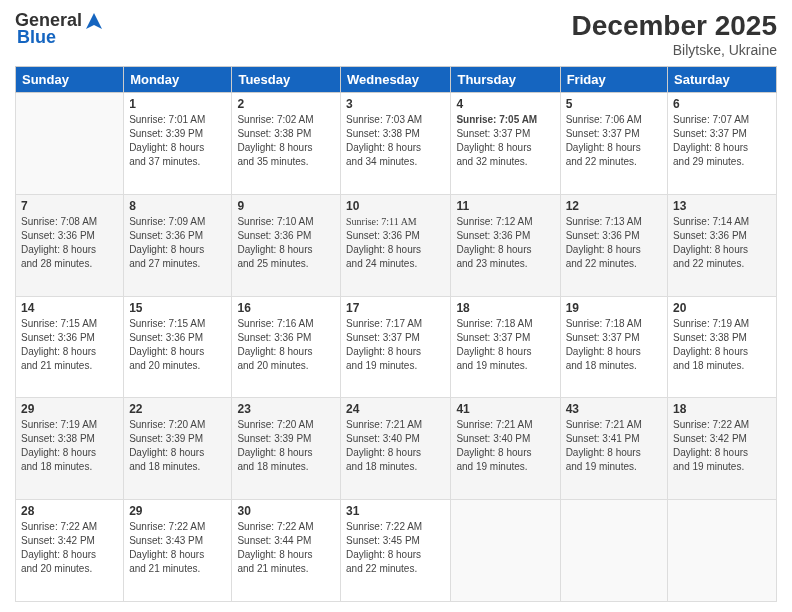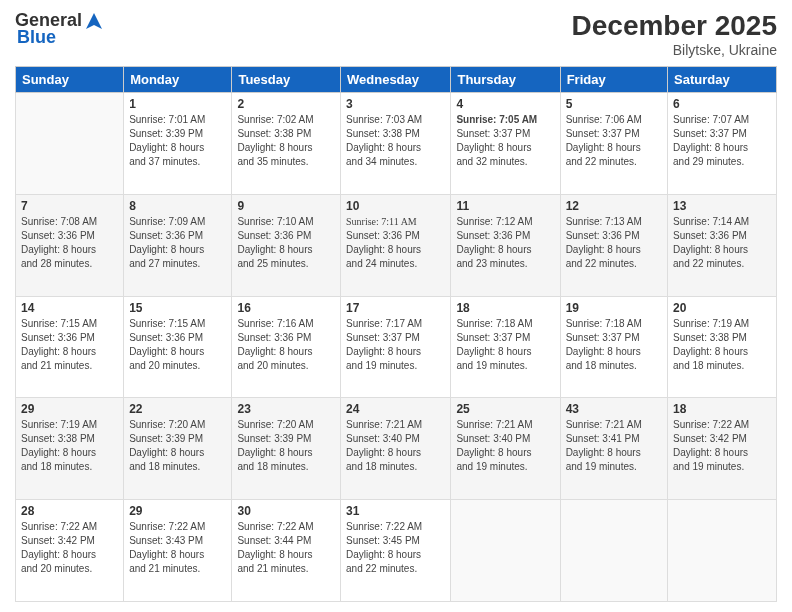--- a/index.html
+++ b/index.html
@@ -355,21 +355,21 @@
           <td>
             <span class="day-number">24</span>
             <div class="day-info">
               <span style="display: block;">Sunrise: 7:21 AM</span>
               <span style="display: block;">Sunset: 3:40 PM</span>
               <span style="display: block;">Daylight: 8 hours</span>
               <span style="display: block;">and 18 minutes.</span>
             </div>
           </td>
           <td>
-            <span class="day-number">25</span>
+            <span class="day-number">41</span>
             <div class="day-info">
               <span style="display: block;">Sunrise: 7:21 AM</span>
               <span style="display: block;">Sunset: 3:40 PM</span>
               <span style="display: block;">Daylight: 8 hours</span>
               <span style="display: block;">and 19 minutes.</span>
             </div>
           </td>
           <td>
             <span class="day-number">43</span>
             <div class="day-info">

